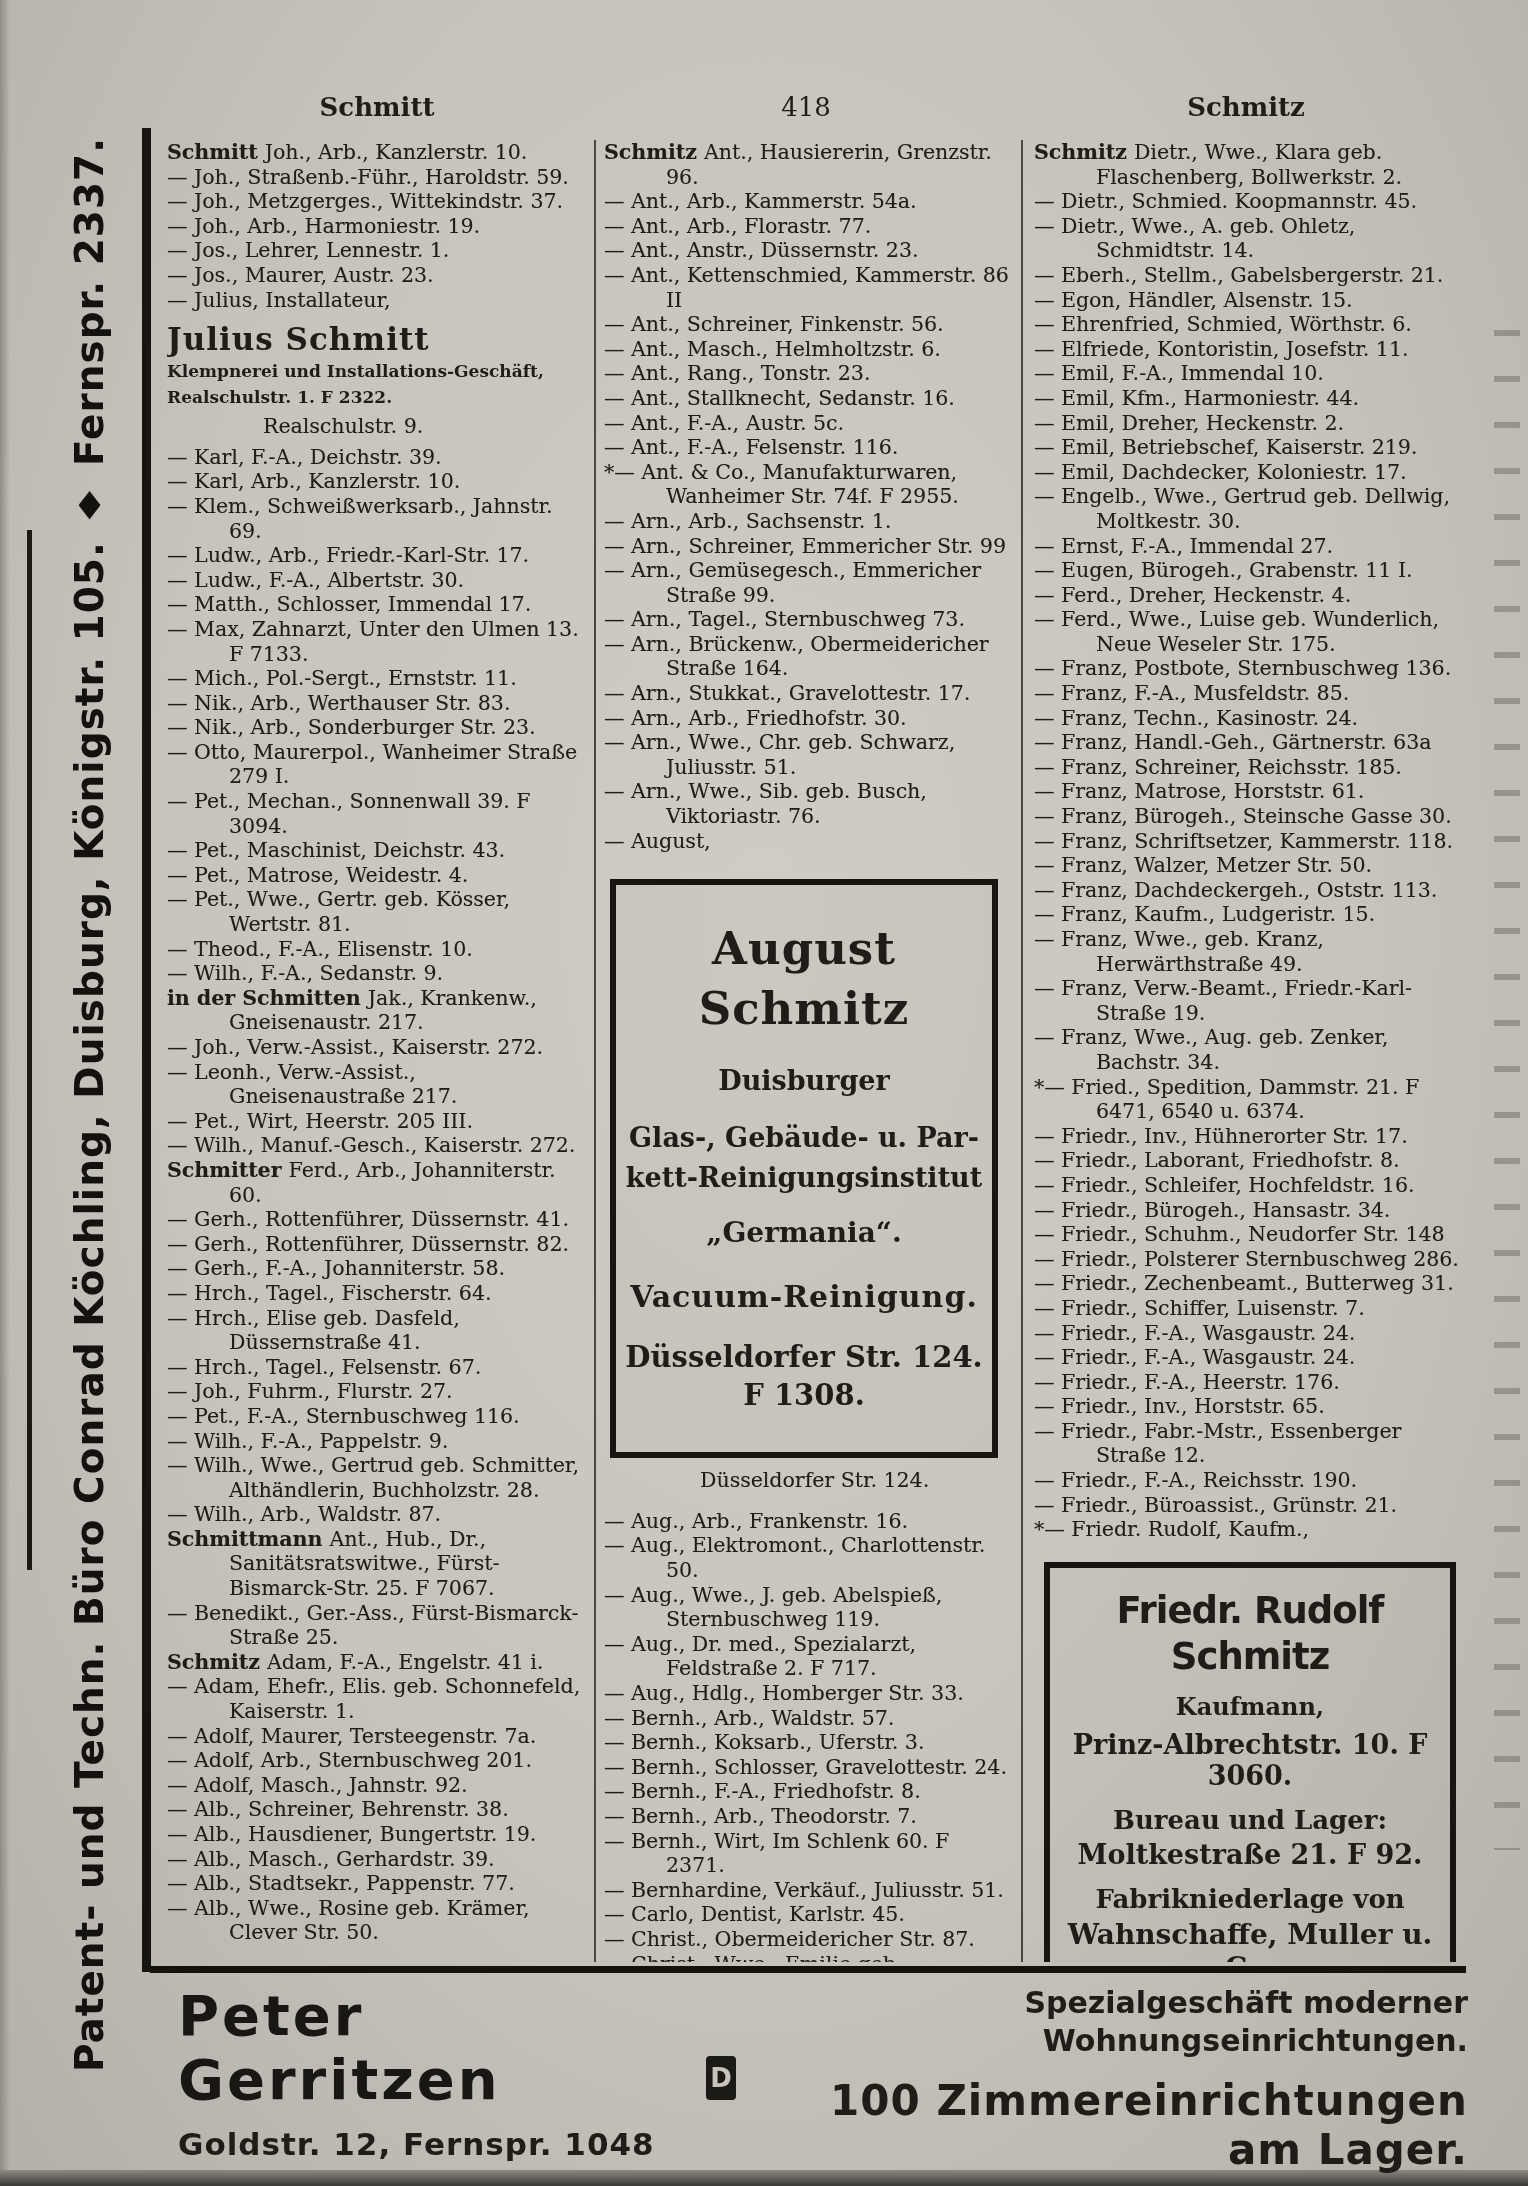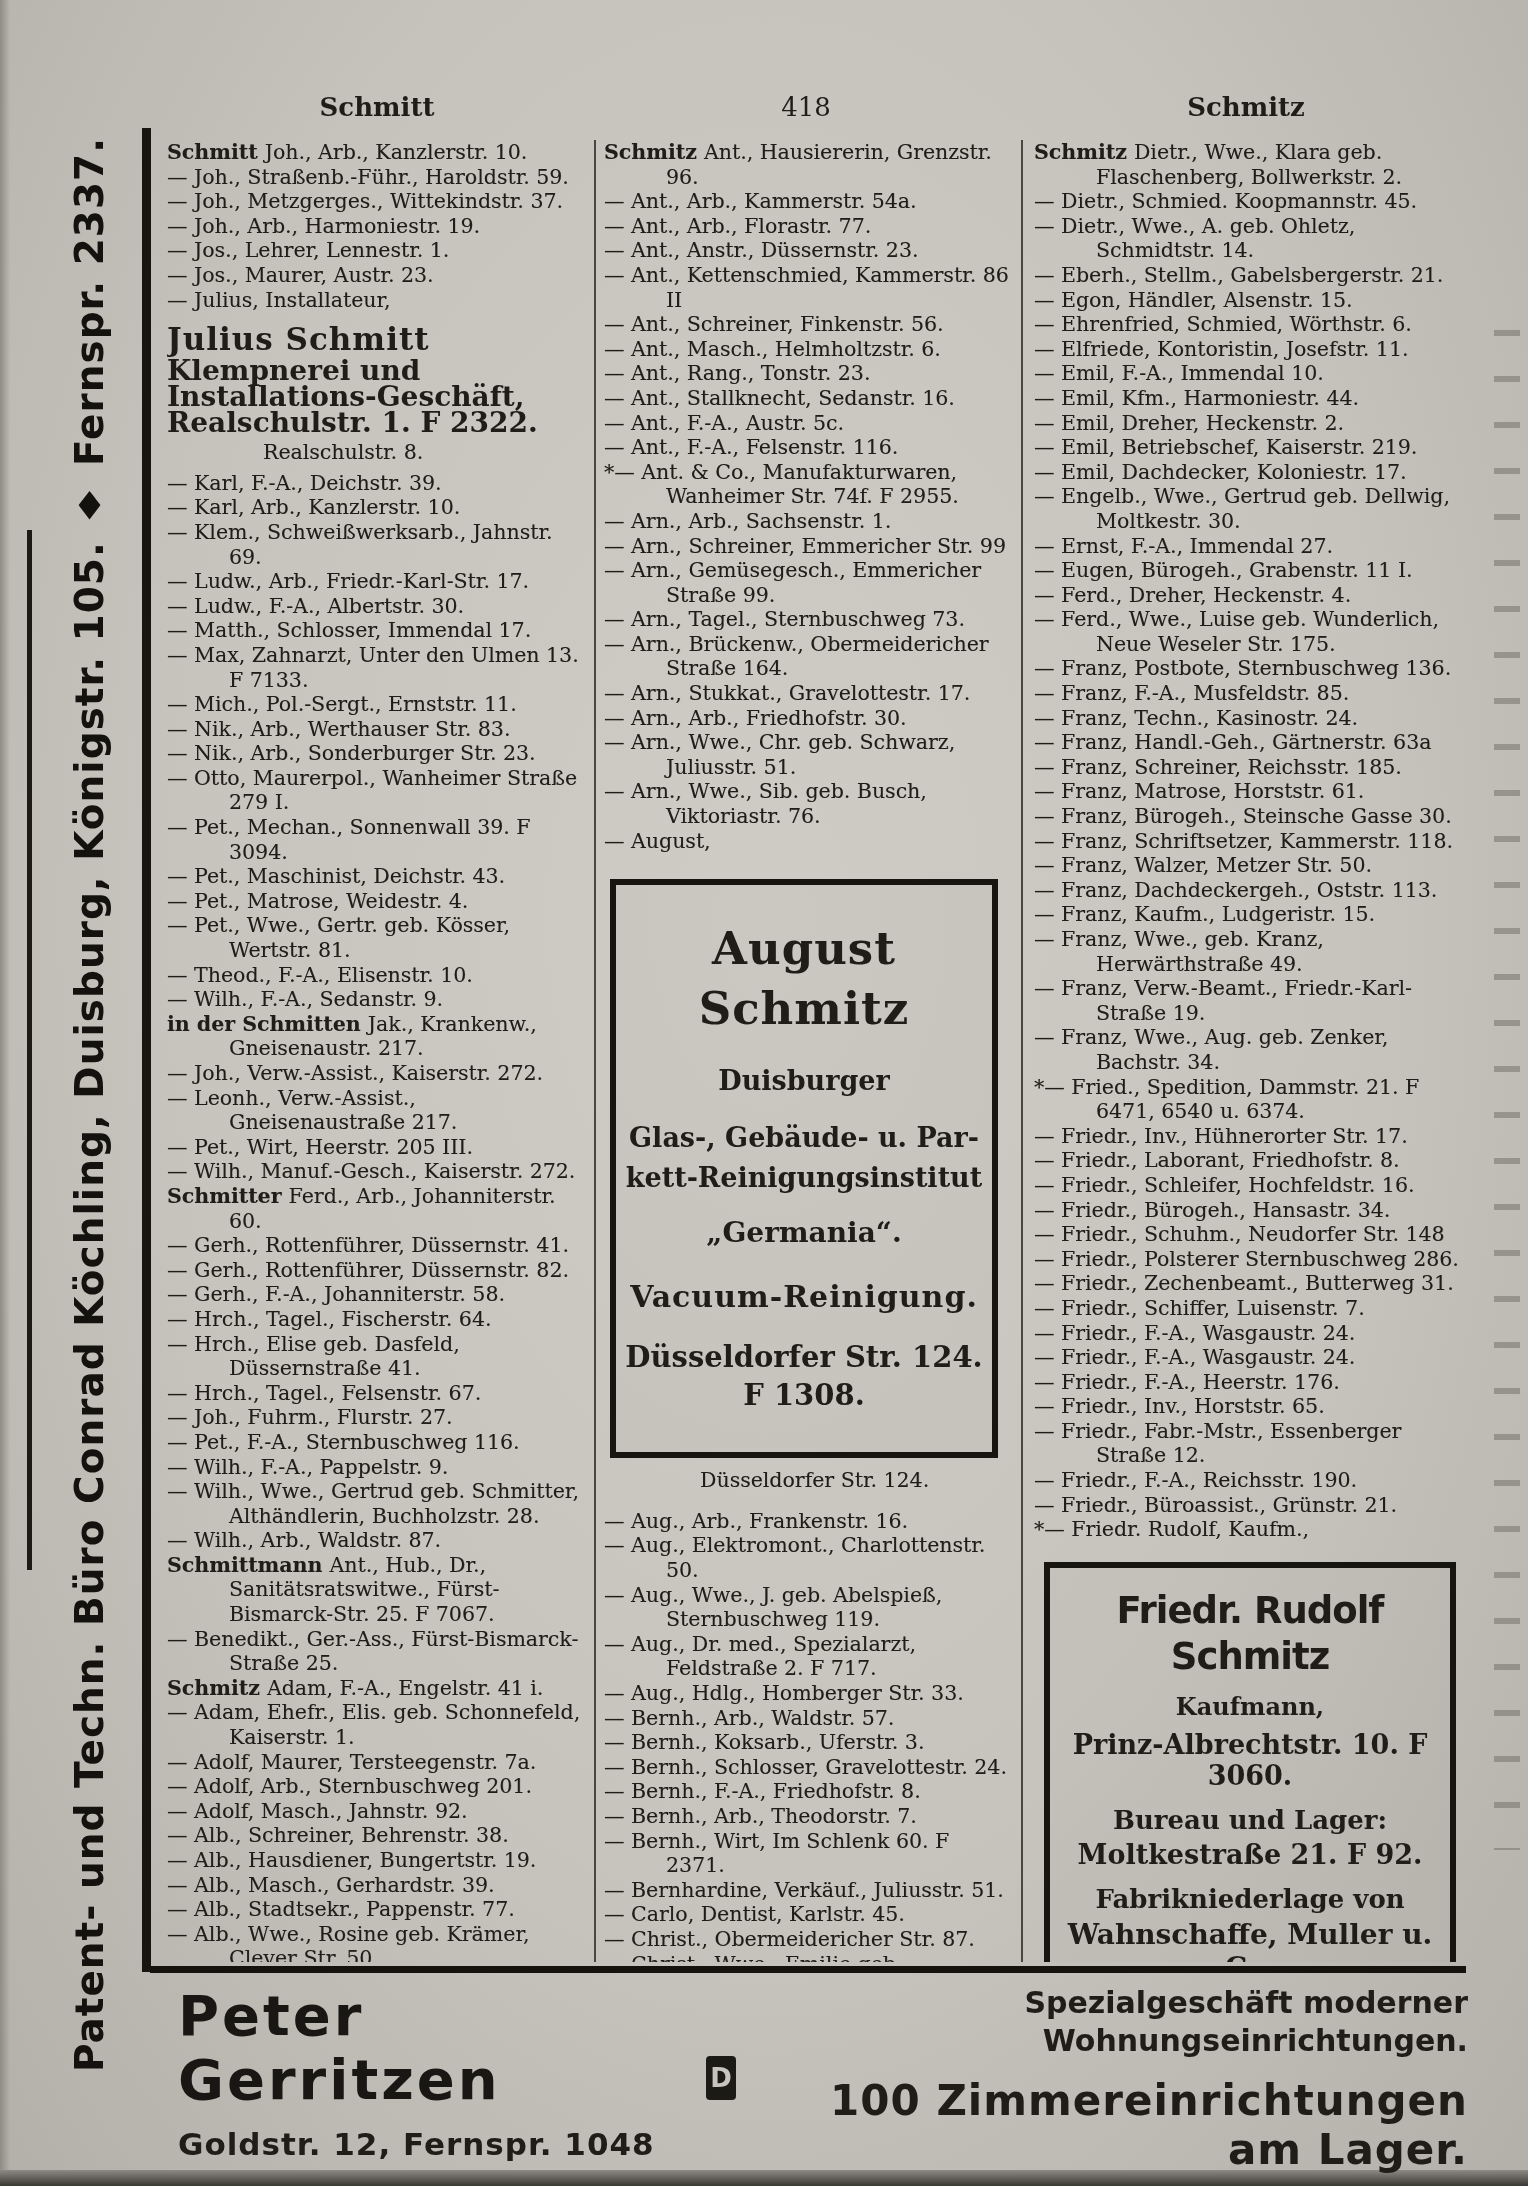--- a/index.html
+++ b/index.html
@@ -34,21 +34,21 @@
   .vsep-1{left:594px}.vsep-2{left:1021px}
 
   .entry{font-size:20.5px;line-height:24.6px;padding-left:62px;text-indent:-62px;
     text-shadow:.3px .3px 0 rgba(45,40,32,.35)}
   .entry .lead{font-weight:bold}
   .entry.cont{padding-left:96px;text-indent:0}
 
   
   .julius{text-align:left;margin:8px 0 4px 0}
   .julius .t{font-size:31px;font-weight:bold;letter-spacing:1px;line-height:38px}
-  .julius .l{font-size:28px;font-weight:bold;line-height:26px}
+  .julius .l{font-size:17px;font-weight:bold;line-height:26px}
 
   .adbox{border:6px solid #17150f;text-align:center;background:rgba(0,0,0,0.015)}
   .adbox-august{margin:26px 12px 10px 6px;padding:34px 6px 40px 6px}
   .adbox-august .t{font-size:45px;font-weight:bold;line-height:60px;letter-spacing:1px}
   .adbox-august .l1{font-size:27px;font-weight:bold;margin-top:26px}
   .adbox-august .l2,.adbox-august .l3{font-size:27px;font-weight:bold;line-height:40px}
   .adbox-august .l2{margin-top:22px}
   .adbox-august .l4{font-size:28px;font-weight:bold;margin-top:18px}
   .adbox-august .l5{font-size:30px;font-weight:bold;margin-top:30px;letter-spacing:1px}
   .adbox-august .l6{font-size:29px;font-weight:bold;margin-top:26px}
@@ -102,21 +102,21 @@
       <div class="entry"><span class="pfx">— </span>Joh., Arb., Harmoniestr. 19.</div>
       <div class="entry"><span class="pfx">— </span>Jos., Lehrer, Lennestr. 1.</div>
       <div class="entry"><span class="pfx">— </span>Jos., Maurer, Austr. 23.</div>
       <div class="entry"><span class="pfx">— </span>Julius, Installateur,</div>
     </div>
   <div class="julius">
     <div class="t">Julius Schmitt</div>
     <div class="l">Klempnerei und Installations-Geschäft,</div>
     <div class="l">Realschulstr. 1.   F 2322.</div>
   </div>
-  <div class="entry cont">Realschulstr. 8.</div>
+  <div class="entry cont">Realschulstr. 9.</div>
   <div style="margin-top:6px">
       <div class="entry"><span class="pfx">— </span>Karl, F.-A., Deichstr. 39.</div>
       <div class="entry"><span class="pfx">— </span>Karl, Arb., Kanzlerstr. 10.</div>
       <div class="entry"><span class="pfx">— </span>Klem., Schweißwerksarb., Jahnstr. 69.</div>
       <div class="entry"><span class="pfx">— </span>Ludw., Arb., Friedr.-Karl-Str. 17.</div>
       <div class="entry"><span class="pfx">— </span>Ludw., F.-A., Albertstr. 30.</div>
       <div class="entry"><span class="pfx">— </span>Matth., Schlosser, Immendal 17.</div>
       <div class="entry"><span class="pfx">— </span>Max, Zahnarzt, Unter den Ulmen 13. F 7133.</div>
       <div class="entry"><span class="pfx">— </span>Mich., Pol.-Sergt., Ernststr. 11.</div>
       <div class="entry"><span class="pfx">— </span>Nik., Arb., Werthauser Str. 83.</div>

